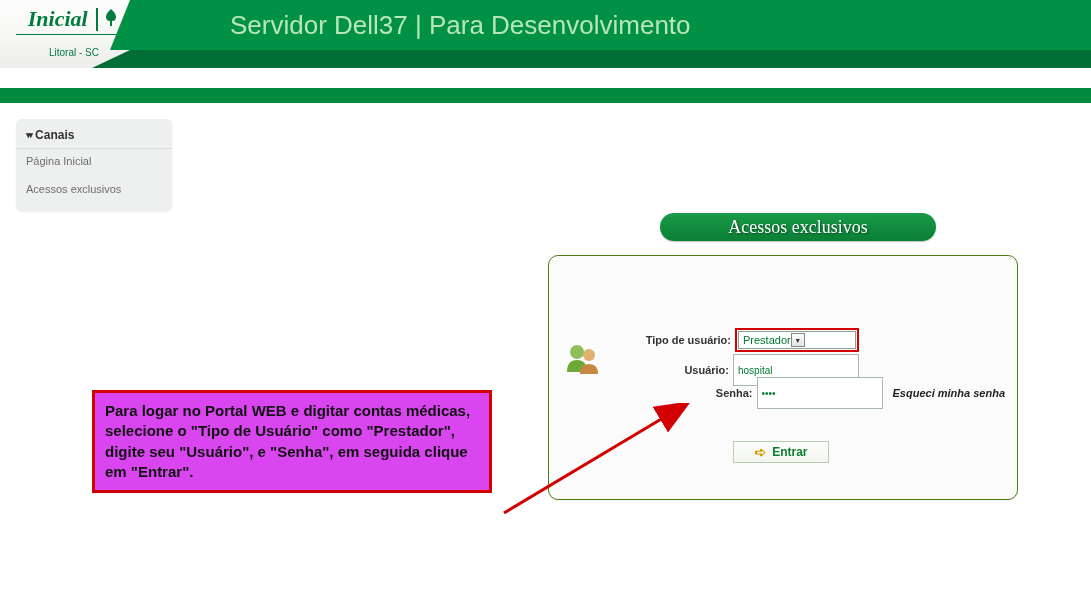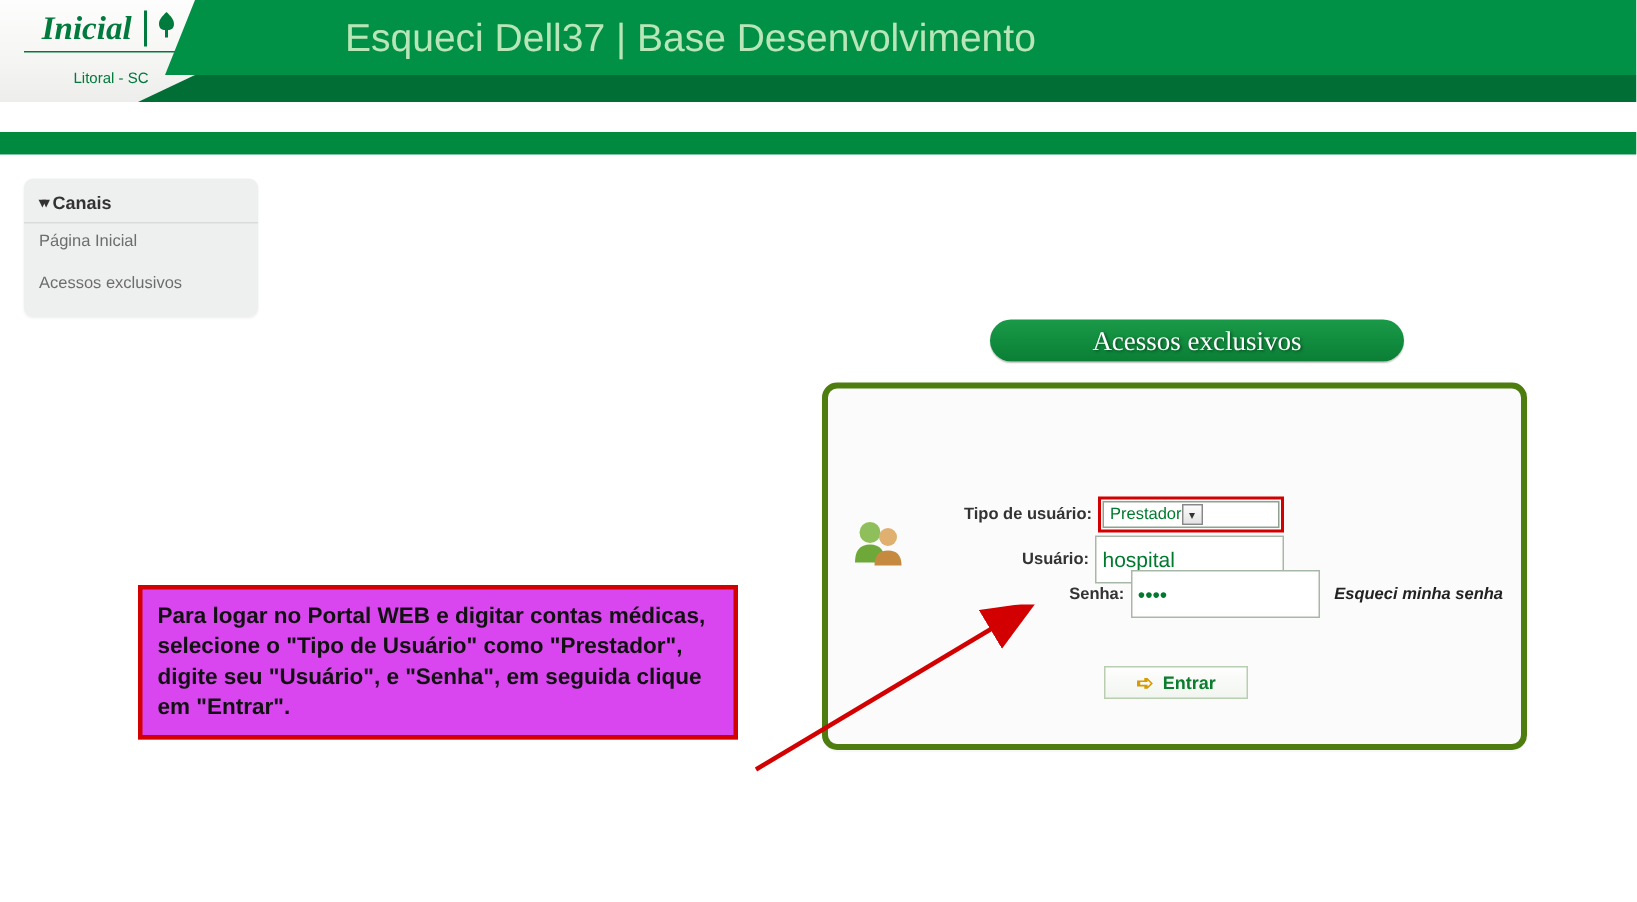--- a/index.html
+++ b/index.html
@@ -163,21 +163,21 @@
     text-shadow: 1px 1px 2px rgba(0,0,0,0.5);
     box-shadow: 0 1px 1px rgba(0,0,0,0.25);
   }
   .login-card {
     position: absolute;
     left: 0;
     top: 42px;
     width: 470px;
     height: 245px;
     background: #fbfbfb;
-    border: 4px solid #4d7c0f;
+    border: 1px solid #4d7c0f;
     border-radius: 10px;
     box-shadow: 0 1px 1px rgba(0,0,0,0.04);
   }
   .avatar {
     position:absolute;
     left: 14px;
     top: 82px;
     width: 40px;
     height: 40px;
   }
@@ -219,21 +219,21 @@
     border: 1px solid #888;
     background: linear-gradient(#fdfdfd,#e3e3e3);
     display:flex;align-items:center;justify-content:center;
     font-size: 8px;
     color:#333;
   }
   .text-input {
     width: 126px;
     height: 18px;
     border: 1px solid #a8b8a8;
-    font-size: 14px;
+    font-size: 10px;
     color: #007a2f;
     padding: 15px 4px;
     background:#fff;
   }
   .forgot {
     font-size: 11px;
     font-weight: bold;
     color: #222;
     margin-left: 6px;
     cursor: pointer;
@@ -293,21 +293,21 @@
     <span class="logo-tree">
       <svg width="18" height="20" viewBox="0 0 18 20">
         <path d="M9 1 C6 4 4 6 4 9 C4 12 6 13 8 13 L8 18 L10 18 L10 13 C12 13 14 12 14 9 C14 6 12 4 9 1 Z" fill="#007a3d"></path>
       </svg>
     </span>
     <span class="logo-sub">Litoral - SC</span>
   </div>
   <div class="header-green">
     <div class="header-green-top"></div>
     <div class="header-green-bottom"></div>
-    <div class="header-title">Esqueci Dell37 | Base Desenvolvimento</div>
+    <div class="header-title">Servidor Dell37 | Para Desenvolvimento</div>
   </div>
 </div>
 <div class="band"></div>
 
 <div class="content">
 
   <div class="sidebar">
     <div class="sidebar-header">
       <span class="chev">▾▾</span>
       <span>Canais</span>

